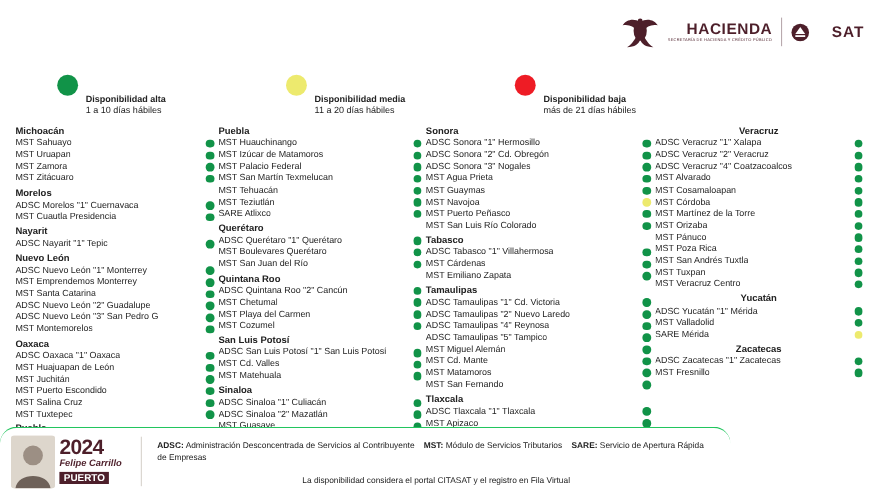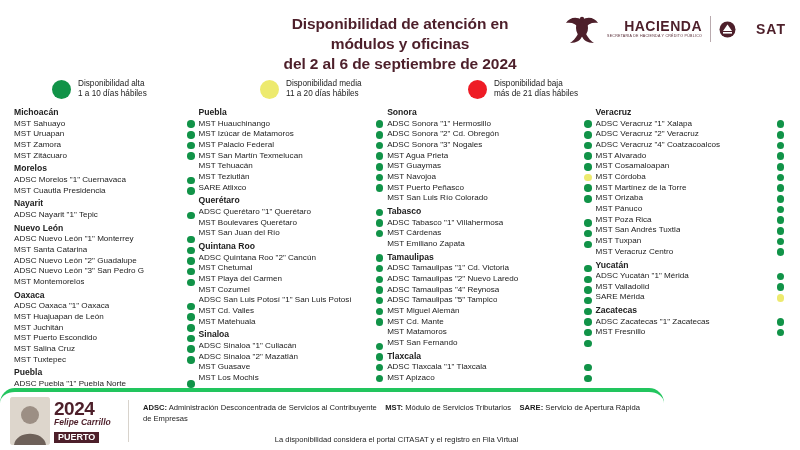--- a/index.html
+++ b/index.html
@@ -42,50 +42,50 @@
   .legend {
     display:flex; gap:0px; padding: 6px 0 4px 52px;
   }
   .legend-item { display:flex; align-items:center; gap:7px; width:208px; }
   .dot { border-radius:50%; display:inline-block; flex:none; }
   .dot-lg { width:19px; height:19px; }
   .legend-green { background:#119348; }
   .legend-yellow { background:#edea6e; }
   .legend-red { background:#ee1c25; }
   .legend-text { line-height:1.2; }
-  .legend-t1 { font-size:8.2px; font-weight:normal; color:#222; }
+  .legend-t1 { font-size:8.2px; font-weight:bold; color:#222;margin-top:36px; }
   .legend-t2 { font-size:8.2px; color:#222; }
 
   
   .columns {
     display:flex; padding: 2px 12px 0 14px; gap: 0px;
   }
   .col { width: 196px; padding-right:4px; }
   .col.c1 { width: 186px; }
   .col.c2 { width: 190px; }
   .col.c3 { width: 210px; }
-  .col.c4 { width: 194px; }
+  .col.c4 { width: 194px; text-align: center; }
 
   .state {
     font-size: 8.6px; font-weight:bold; color:#222;
     margin: 2px 0 0 0; line-height:1.35;
   }
   .row {
     display:flex; align-items:center; justify-content:space-between;
     line-height:1.32; min-height:10.4px;
   }
   .row-label { font-size: 8.1px; color:#222; white-space:nowrap; overflow:hidden; text-overflow:ellipsis; }
   .dot-sm { width:7.5px; height:7.5px; border-radius:50%; flex:none; margin-left:6px; }
   .g { background:#119348; }
   .y { background:#edea6e; }
 
   
   .footer {
     position:absolute; left:0; bottom:0; width:664px; height:62px;
-    border-top:4px solid #22c55e; background:#fff;
+    border-top:1px solid #22c55e; background:#fff;
     display:flex; align-items:stretch;border-radius:15px;
   }
   .footer-left {
     width:128px; position:relative; display:flex; align-items:center; gap:4px;
     padding-left:10px;
   }
   .portrait {
     width:40px; height:48px; border-radius:3px; overflow:hidden;
     background:#e7e2da; position:relative; flex:none;
   }
@@ -103,24 +103,20 @@
   .footer-note { font-size:7.6px; color:#222; margin-top:10px; text-align:center; }
 </style>
 </head>
 <body>
 
 <div class="page">
 
   <div class="header">
     <div style="width:250px;"></div>
 
-    <div class="title-block">
-      <div class="title-line">Disponibilidad de atención en módulos y oficinas</div>
-      <div class="title-line">del 2 al 6 de septiembre de 2024</div>
-    </div>
 
     <div class="brand">
       <div class="eagle">
         <svg viewBox="0 0 34 30" width="34" height="30" aria-hidden="true">
           <ellipse cx="17" cy="14" rx="6" ry="9" fill="#4d1f2a"></ellipse>
           <path d="M17 6 C11 2 4 4 1 9 C7 8 11 10 14 14 Z" fill="#4d1f2a"></path>
           <path d="M17 6 C23 2 30 4 33 9 C27 8 23 10 20 14 Z" fill="#4d1f2a"></path>
           <path d="M13 20 C10 25 8 27 5 29 C12 29 16 26 17 22 Z" fill="#4d1f2a"></path>
           <path d="M21 20 C24 25 26 27 29 29 C22 29 18 26 17 22 Z" fill="#4d1f2a"></path>
           <circle cx="17" cy="5" r="2.2" fill="#4d1f2a"></circle>
@@ -198,20 +194,24 @@
         <div class="row">
           <span class="row-label">ADSC Nayarit "1" Tepic</span>
           <span class="dot-sm g"></span>
         </div>
         <div class="state">Nuevo León</div>
         <div class="row">
           <span class="row-label">ADSC Nuevo León "1" Monterrey</span>
           <span class="dot-sm g"></span>
         </div>
         <div class="row">
+          <span class="row-label">MST Emprendemos Monterrey</span>
+          <span class="dot-sm g"></span>
+        </div>
+        <div class="row">
           <span class="row-label">MST Santa Catarina</span>
           <span class="dot-sm g"></span>
         </div>
         <div class="row">
           <span class="row-label">ADSC Nuevo León "2" Guadalupe</span>
           <span class="dot-sm g"></span>
         </div>
         <div class="row">
           <span class="row-label">ADSC Nuevo León "3" San Pedro G</span>
           <span class="dot-sm g"></span>
@@ -312,20 +312,21 @@
           <span class="dot-sm g"></span>
         </div>
         <div class="row">
           <span class="row-label">MST Playa del Carmen</span>
           <span class="dot-sm g"></span>
         </div>
         <div class="row">
           <span class="row-label">MST Cozumel</span>
           <span class="dot-sm g"></span>
         </div>
+        <div class="state">San Luis Potosí</div>
         <div class="row">
           <span class="row-label">ADSC San Luis Potosí "1" San Luis Potosí</span>
           <span class="dot-sm g"></span>
         </div>
         <div class="row">
           <span class="row-label">MST Cd. Valles</span>
           <span class="dot-sm g"></span>
         </div>
         <div class="row">
           <span class="row-label">MST Matehuala</span>

